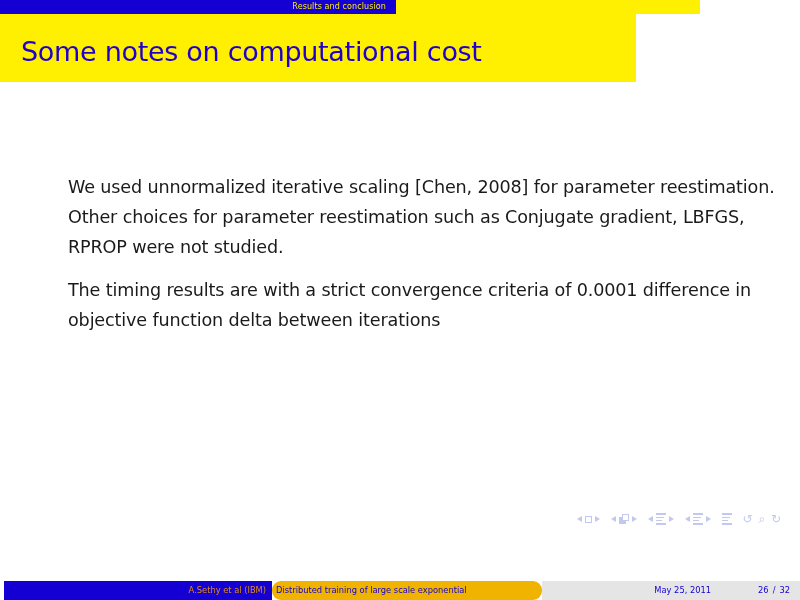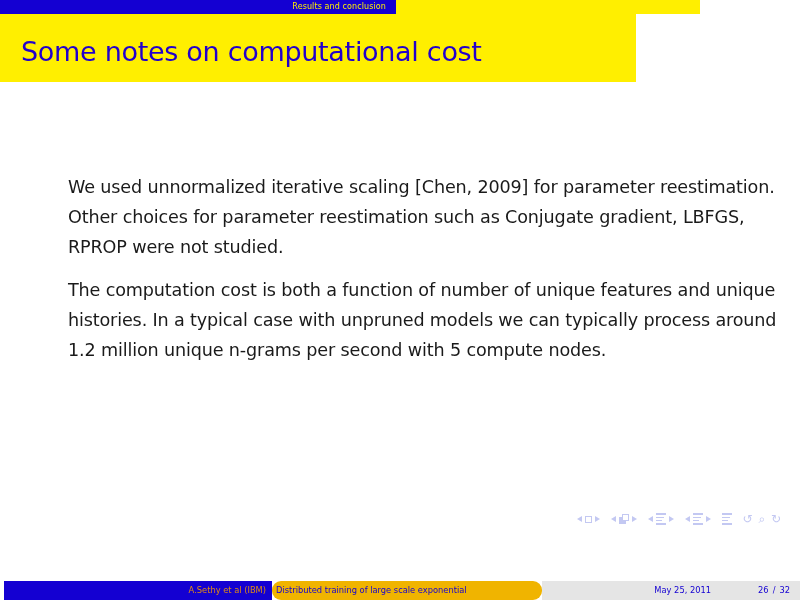--- a/index.html
+++ b/index.html
@@ -239,22 +239,22 @@
     <span class="headline-label">Results and conclusion</span>
   </div>
 </div>
 
 <div class="title-band">
   <div class="slide-title">Some notes on computational cost</div>
 </div>
 
 <div class="body-area">
   <div class="content-block">
-    <p class="para">We used unnormalized iterative scaling [Chen, 2009] for parameter reestimation. Other choices for parameter reestimation such as Conjugate gradient, LBFGS, RPROP were not studied.</p>
-    <p class="para">The computation cost is both a function of number of unique features and unique histories. In a typical case with unpruned models we can typically process around 1.2 million unique n-grams per second with 5 compute nodes.</p>
+    <p class="para">We used unnormalized iterative scaling [Chen, 2008] for parameter reestimation. Other choices for parameter reestimation such as Conjugate gradient, LBFGS, RPROP were not studied.</p>
+    <p class="para">The timing results are with a strict convergence criteria of 0.0001 difference in objective function delta between iterations</p>
   </div>
 
   <div class="nav-symbols">
 
     <div class="nav-group">
       <span class="nav-tri-left"></span>
       <span class="nav-sq"></span>
       <span class="nav-tri-right"></span>
     </div>
 

